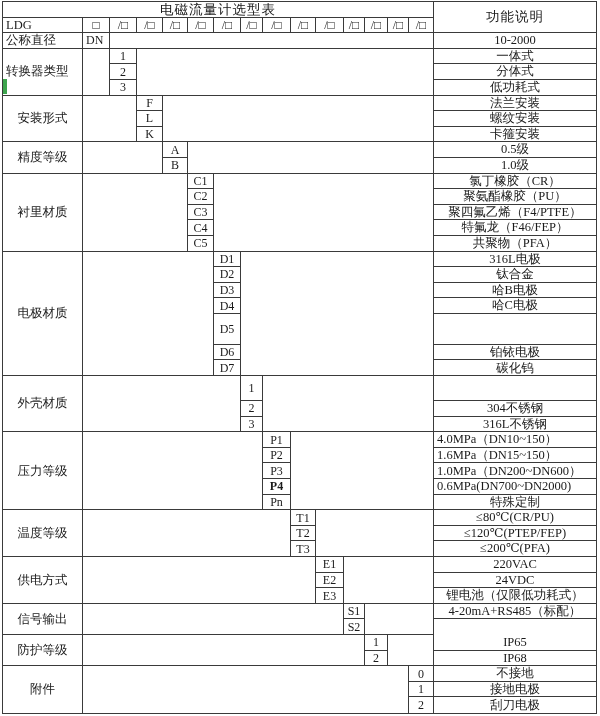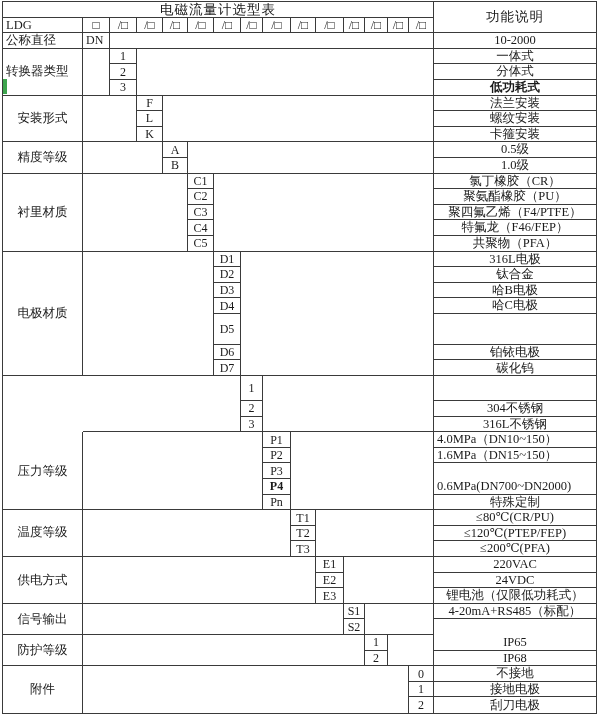--- a/index.html
+++ b/index.html
@@ -58,21 +58,21 @@
     <div class="cell code-cell lalign" style="grid-area: 3 / 2 / 4 / 3;">DN</div>
     <div class="cell desc-cell no-r" style="grid-area: 3 / 16 / 4 / 17;">10-2000</div>
     <div class="cell " style="grid-area: 3 / 3 / 4 / 16;"></div>
     <div class="cell label-cell lalign" style="grid-area: 4 / 1 / 7 / 2;">转换器类型</div>
     <div class="cell " style="grid-area: 4 / 2 / 7 / 3;"></div>
     <div class="cell code-cell" style="grid-area: 4 / 3 / 5 / 4;">1</div>
     <div class="cell desc-cell no-r" style="grid-area: 4 / 16 / 5 / 17;">一体式</div>
     <div class="cell code-cell" style="grid-area: 5 / 3 / 6 / 4;">2</div>
     <div class="cell desc-cell no-r" style="grid-area: 5 / 16 / 6 / 17;">分体式</div>
     <div class="cell code-cell" style="grid-area: 6 / 3 / 7 / 4;">3</div>
-    <div class="cell desc-cell no-r" style="grid-area: 6 / 16 / 7 / 17; font-weight: bold;">低功耗式</div>
+    <div class="cell desc-cell no-r" style="grid-area: 6 / 16 / 7 / 17;">低功耗式</div>
     <div class="cell " style="grid-area: 4 / 4 / 7 / 16;"></div>
     <div class="cell label-cell" style="grid-area: 7 / 1 / 10 / 2;">安装形式</div>
     <div class="cell " style="grid-area: 7 / 2 / 10 / 4;"></div>
     <div class="cell code-cell" style="grid-area: 7 / 4 / 8 / 5;">F</div>
     <div class="cell desc-cell no-r" style="grid-area: 7 / 16 / 8 / 17;">法兰安装</div>
     <div class="cell code-cell" style="grid-area: 8 / 4 / 9 / 5;">L</div>
     <div class="cell desc-cell no-r" style="grid-area: 8 / 16 / 9 / 17;">螺纹安装</div>
     <div class="cell code-cell" style="grid-area: 9 / 4 / 10 / 5;">K</div>
     <div class="cell desc-cell no-r" style="grid-area: 9 / 16 / 10 / 17;">卡箍安装</div>
     <div class="cell " style="grid-area: 7 / 5 / 10 / 16;"></div>
@@ -106,41 +106,43 @@
     <div class="cell desc-cell no-r" style="grid-area: 19 / 16 / 20 / 17;">哈B电极</div>
     <div class="cell code-cell" style="grid-area: 20 / 7 / 21 / 8;">D4</div>
     <div class="cell desc-cell no-r" style="grid-area: 20 / 16 / 21 / 17;">哈C电极</div>
     <div class="cell code-cell" style="grid-area: 21 / 7 / 22 / 8;">D5</div>
     <div class="cell desc-cell no-r" style="grid-area: 21 / 16 / 22 / 17; margin-top: 30px;">钽电极</div>
     <div class="cell code-cell" style="grid-area: 22 / 7 / 23 / 8;">D6</div>
     <div class="cell desc-cell no-r" style="grid-area: 22 / 16 / 23 / 17;">铂铱电极</div>
     <div class="cell code-cell" style="grid-area: 23 / 7 / 24 / 8;">D7</div>
     <div class="cell desc-cell no-r" style="grid-area: 23 / 16 / 24 / 17;">碳化钨</div>
     <div class="cell " style="grid-area: 17 / 8 / 24 / 16;"></div>
+    <div class="cell label-cell" style="grid-area: 24 / 1 / 27 / 2;">外壳材质</div>
     <div class="cell " style="grid-area: 24 / 2 / 27 / 8;"></div>
     <div class="cell code-cell" style="grid-area: 24 / 8 / 25 / 9;">1</div>
     <div class="cell desc-cell no-r" style="grid-area: 24 / 16 / 25 / 17; margin-top: 24px;">碳钢</div>
     <div class="cell code-cell" style="grid-area: 25 / 8 / 26 / 9;">2</div>
     <div class="cell desc-cell no-r" style="grid-area: 25 / 16 / 26 / 17;">304不锈钢</div>
     <div class="cell code-cell" style="grid-area: 26 / 8 / 27 / 9;">3</div>
     <div class="cell desc-cell no-r" style="grid-area: 26 / 16 / 27 / 17;">316L不锈钢</div>
     <div class="cell " style="grid-area: 24 / 9 / 27 / 16;"></div>
     <div class="cell label-cell" style="grid-area: 27 / 1 / 32 / 2;">压力等级</div>
     <div class="cell " style="grid-area: 27 / 2 / 32 / 9;"></div>
     <div class="cell code-cell" style="grid-area: 27 / 9 / 28 / 10;">P1</div>
     <div class="cell desc-cell no-r lalign" style="grid-area: 27 / 16 / 28 / 17;">4.0MPa（DN10~150）</div>
     <div class="cell code-cell" style="grid-area: 28 / 9 / 29 / 10;">P2</div>
     <div class="cell desc-cell no-r lalign" style="grid-area: 28 / 16 / 29 / 17;">1.6MPa（DN15~150）</div>
     <div class="cell code-cell" style="grid-area: 29 / 9 / 30 / 10;">P3</div>
+    <div class="cell desc-cell no-r lalign" style="grid-area: 29 / 16 / 30 / 17;">1.0MPa（DN200~DN600）</div>
     <div class="cell code-cell" style="grid-area: 30 / 9 / 31 / 10; font-weight: bold;">P4</div>
     <div class="cell desc-cell no-r lalign" style="grid-area: 30 / 16 / 31 / 17;">0.6MPa(DN700~DN2000)</div>
     <div class="cell code-cell" style="grid-area: 31 / 9 / 32 / 10;">Pn</div>
     <div class="cell desc-cell no-r" style="grid-area: 31 / 16 / 32 / 17;">特殊定制</div>
     <div class="cell " style="grid-area: 27 / 10 / 32 / 16;"></div>
-    <div class="cell label-cell" style="grid-area: 32 / 1 / 35 / 2; font-family: Liberation Mono, monospace;">温度等级</div>
+    <div class="cell label-cell" style="grid-area: 32 / 1 / 35 / 2;">温度等级</div>
     <div class="cell " style="grid-area: 32 / 2 / 35 / 10;"></div>
     <div class="cell code-cell" style="grid-area: 32 / 10 / 33 / 11;">T1</div>
     <div class="cell desc-cell no-r" style="grid-area: 32 / 16 / 33 / 17;">≤80℃(CR/PU)</div>
     <div class="cell code-cell" style="grid-area: 33 / 10 / 34 / 11;">T2</div>
     <div class="cell desc-cell no-r" style="grid-area: 33 / 16 / 34 / 17;">≤120℃(PTEP/FEP)</div>
     <div class="cell code-cell" style="grid-area: 34 / 10 / 35 / 11;">T3</div>
     <div class="cell desc-cell no-r" style="grid-area: 34 / 16 / 35 / 17;">≤200℃(PFA)</div>
     <div class="cell " style="grid-area: 32 / 11 / 35 / 16;"></div>
     <div class="cell label-cell" style="grid-area: 35 / 1 / 38 / 2;">供电方式</div>
     <div class="cell " style="grid-area: 35 / 2 / 38 / 11;"></div>

